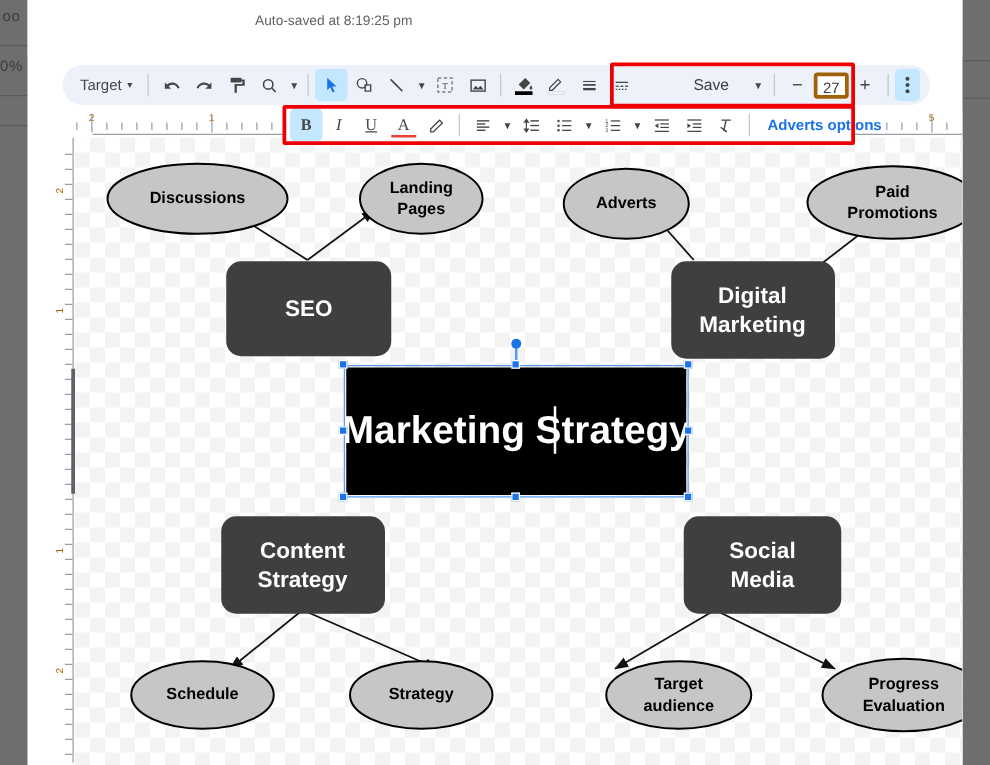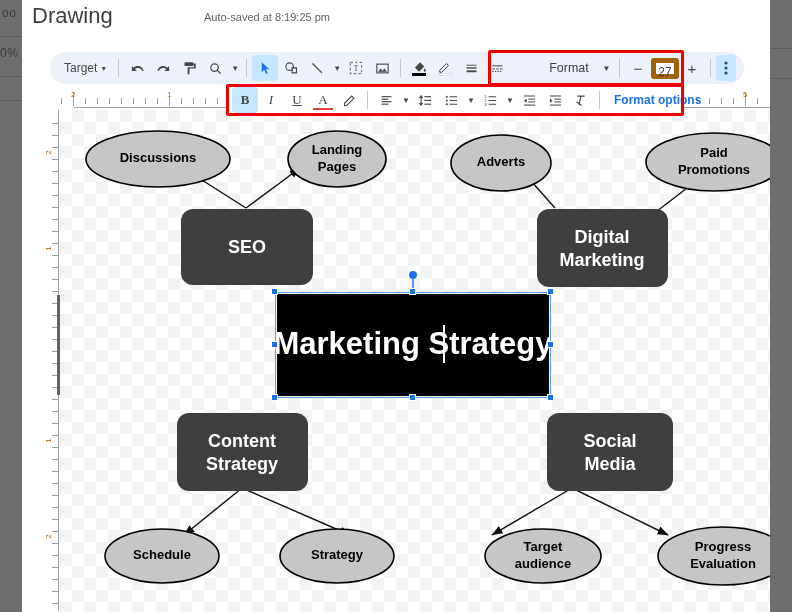--- a/index.html
+++ b/index.html
@@ -105,21 +105,21 @@
   #red-box-font { left: 466px; top: 50px; width: 196px; height: 36px; }
   #red-box-format { left: 204px; top: 84px; width: 458px; height: 32px; }
 
   
   .font-name {
     font-size: 12.5px; color: #3c4043;
     padding: 0 4px; width: 58px;
   }
   .fontsize-box {
     width: 28px; height: 21px;
-    border: 5px solid #a16207; border-radius: 3px;
+    border: 3px solid #a16207; border-radius: 3px;
     font-size: 12px; color: #3c4043;
     text-align: center; line-height: 19px;
     background: #ffffff;
   }
   .pm { font-size: 15px; color: #444746; padding: 0 5px; }
   .kebab { letter-spacing: 0; font-size: 13px; line-height: 11px; }
 
   
   #toolbar-row2 {
     position: absolute; left: 207px; top: 87px;
@@ -229,21 +229,20 @@
   <div class="behind-line" style="left:0; top:36px; width:22px;"></div>
   <div class="behind-line" style="left:0; top:76px; width:22px;"></div>
   <div class="behind-line" style="left:0; top:100px; width:22px;"></div>
   <div class="behind-line" style="left:770px; top:48px; width:22px;"></div>
   <div class="behind-line" style="left:770px; top:78px; width:22px;"></div>
 </div>
 
 <div id="dialog">
 
   <div id="header">
-    <div id="dialog-title">Drawing</div>
     <div id="autosave">Auto-saved at 8:19:25 pm</div>
   </div>
 
   <div id="toolbar-row1">
     <div class="tb-item actions-btn">
       <span>Target</span>
       <span class="caret">▼</span>
     </div>
     <div class="tb-sep"></div>
 
@@ -338,21 +337,21 @@
             <rect x="8" y="16" width="2" height="1.6"></rect>
             <rect x="12" y="16" width="2" height="1.6"></rect>
             <rect x="16" y="16" width="2" height="1.6"></rect>
           </g>
       </svg>
     </div>
 
     <div style="flex:1"></div>
 
     <div class="tb-item font-name">
-      <span>Format</span>
+      <span>Save</span>
     </div>
     <div class="tb-item" style="min-width:16px;">
       <span class="caret-sm">▼</span>
     </div>
     <div class="tb-sep"></div>
     <div class="tb-item pm">−</div>
     <div class="fontsize-box">27</div>
     <div class="tb-item pm">+</div>
     <div class="tb-sep"></div>
     <div class="tb-item active kebab" style="min-width:20px;">
@@ -520,21 +519,21 @@
         <path d="M3 9l4.5 3.2L3 15.4z"></path>
           </g>
       </svg>
     </div>
     <div class="tb-item" style="width:24px;">
       <svg width="15" height="15" viewBox="0 0 24 24">
         <path d="M5 5h12M11 5L8 19M4 14l8 6" stroke="#444746" stroke-width="1.8" fill="none"></path>
       </svg>
     </div>
     <div class="tb-sep"></div>
-    <div id="format-options-label">Format options</div>
+    <div id="format-options-label">Adverts options</div>
   </div>
 
   <div class="red-box" id="red-box-font"></div>
   <div class="red-box" id="red-box-format"></div>
 
   <div id="ruler-left">
       <div class="rtick" style="top: 13px; height: 1px; left: 8px; width: 6px;"></div>
       <div class="rtick" style="top: 25px; height: 1px; left: 8px; width: 6px;"></div>
       <div class="rtick" style="top: 37px; height: 1px; left: 8px; width: 6px;"></div>
       <div class="rtick" style="top: 49px; height: 1px; left: 8px; width: 6px;"></div>

